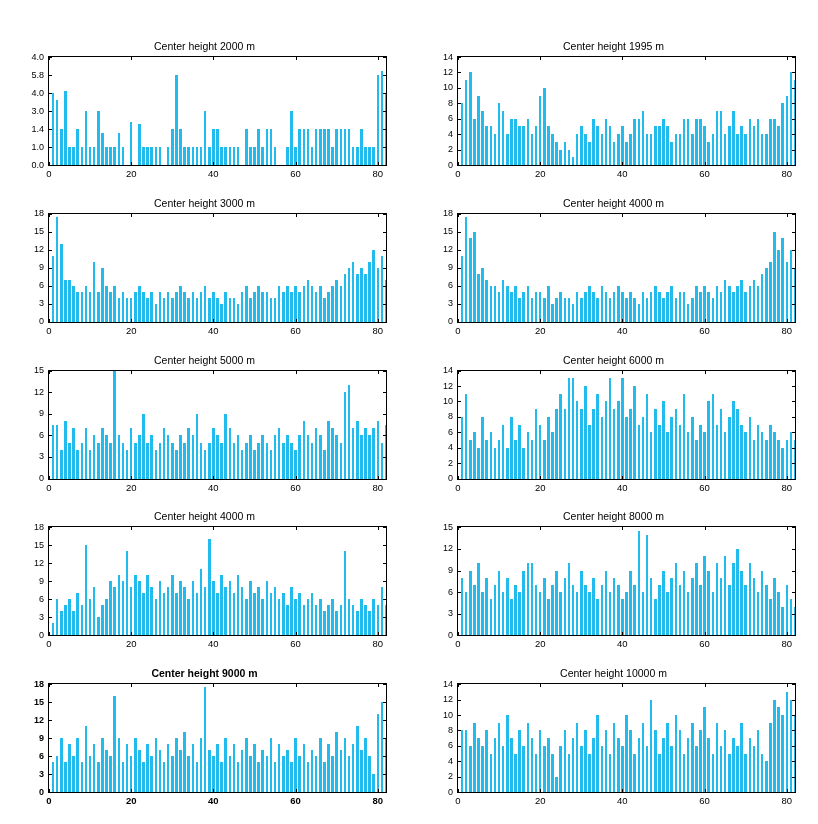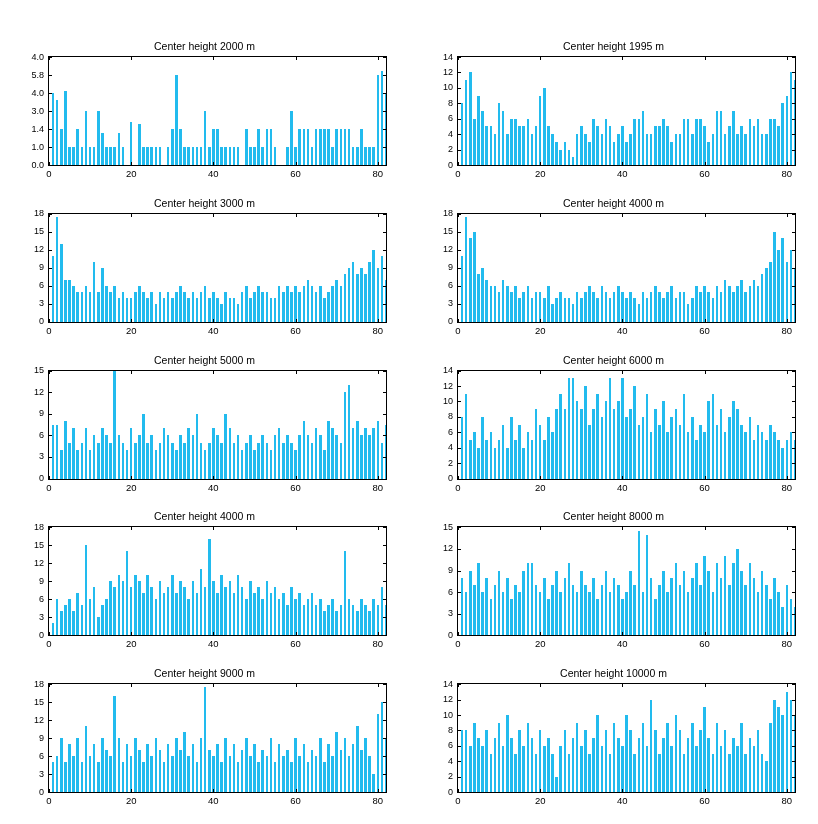--- a/index.html
+++ b/index.html
@@ -1085,21 +1085,21 @@
         <div class="tick" style="left: 213.39px; top: 122px; width: 1px; height: 4px;"></div>
         <div class="tick" style="left: 213.39px; top: 16px; width: 1px; height: 4px;"></div>
         <div class="xtick-label" style="left: 198.39px; width: 30px; top: 129px;">40</div>
         <div class="tick" style="left: 295.585px; top: 122px; width: 1px; height: 4px;"></div>
         <div class="tick" style="left: 295.585px; top: 16px; width: 1px; height: 4px;"></div>
         <div class="xtick-label" style="left: 280.585px; width: 30px; top: 129px;">60</div>
         <div class="tick" style="left: 377.78px; top: 122px; width: 1px; height: 4px;"></div>
         <div class="tick" style="left: 377.78px; top: 16px; width: 1px; height: 4px;"></div>
         <div class="xtick-label" style="left: 362.78px; width: 30px; top: 129px;">80</div>
       </div>
-      <div class="panel" style="left: 0px; top: 627.2px; width: 409px; height: 156.8px;">
+      <div class="panel" style="left: 0px; top: 627.2px; width: 409px; height: 156.8px; font-weight: bold;">
         <div class="panel-title">Center height 9000 m</div>
         <div class="plot-area" style="left: 48px; top: 16px; width: 339px; height: 110px;">
           <div class="bars">
             <div class="bar" style="left: 2.83573px; width: 2.54805px; height: 30px; background: rgb(34, 187, 238);"></div>
             <div class="bar" style="left: 6.94549px; width: 2.54805px; height: 36px; background: rgb(34, 187, 238);"></div>
             <div class="bar" style="left: 11.0552px; width: 2.54805px; height: 54px; background: rgb(34, 187, 238);"></div>
             <div class="bar" style="left: 15.165px; width: 2.54805px; height: 30px; background: rgb(34, 187, 238);"></div>
             <div class="bar" style="left: 19.2748px; width: 2.54805px; height: 48px; background: rgb(34, 187, 238);"></div>
             <div class="bar" style="left: 23.3845px; width: 2.54805px; height: 36px; background: rgb(34, 187, 238);"></div>
             <div class="bar" style="left: 27.4943px; width: 2.54805px; height: 54px; background: rgb(34, 187, 238);"></div>

